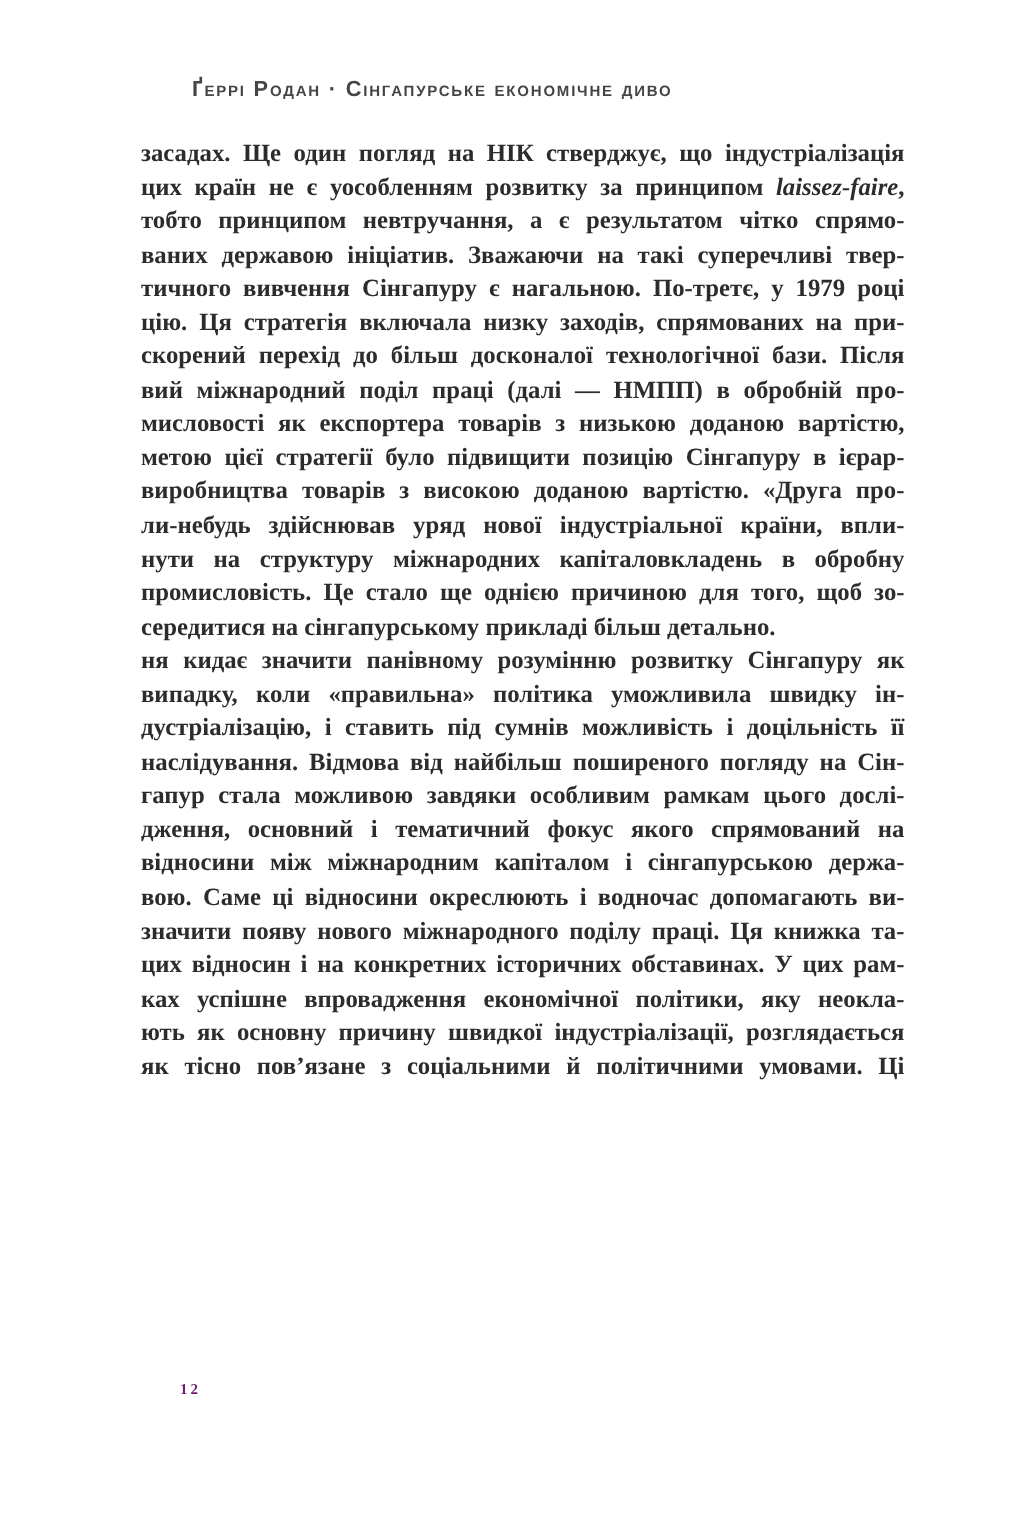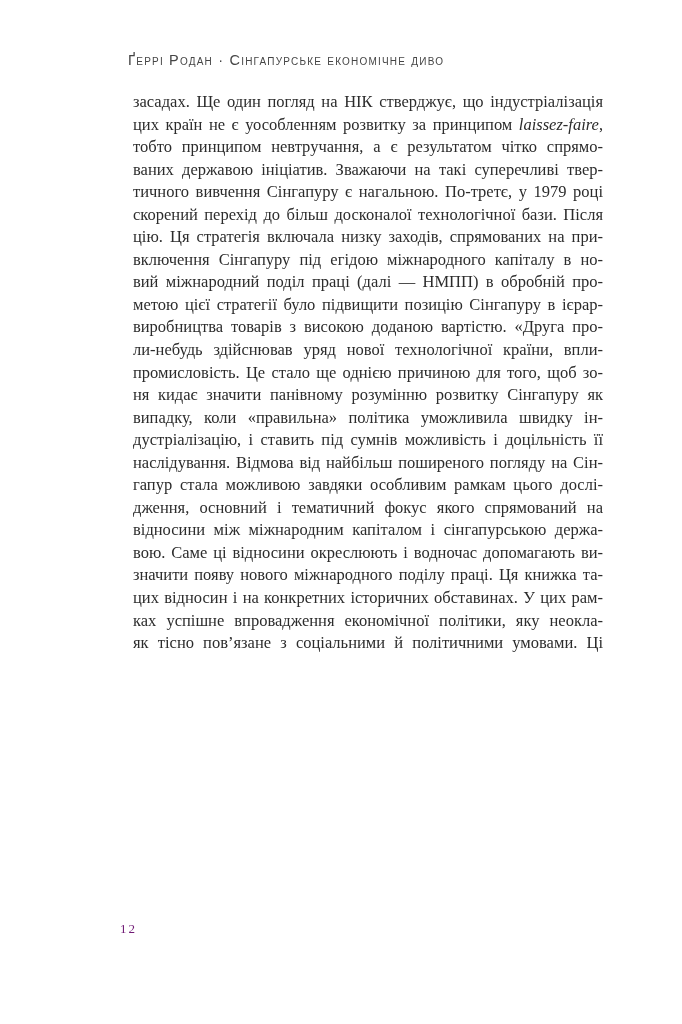--- a/index.html
+++ b/index.html
@@ -6,20 +6,21 @@
     margin: 0;
     padding: 0;
     background: #ffffff;
   }
   .page {
     position: relative;
     width: 682px;
     height: 1024px;
     background: #ffffff;
     overflow: hidden;
+    font-weight: bold;
   }
   .running-header {
     position: absolute;
     left: 128px;
     top: 52px;
     font-family: "Liberation Sans", sans-serif;
     font-variant: small-caps;
     font-size: 14.5px;
     letter-spacing: 1.2px;
     color: #454545;
@@ -31,75 +32,77 @@
     top: 91px;
     width: 509px;
     font-family: "Liberation Serif", "DejaVu Serif", serif;
     font-size: 16.5px;
     line-height: 22.55px;
     color: #2c2c2c;
   }
   .body-text .line {
     text-align: justify;
     text-align-last: justify;
-    margin-left: 39px;
   }
   .body-text .line.para-end {
     text-align-last: left;
   }
   .body-text .line.indent {
     text-indent: 22px;
   }
   .body-text i {
     font-style: italic;
   }
   .page-number {
     position: absolute;
     left: 120px;
     top: 921px;
     font-family: "Liberation Serif", "DejaVu Serif", serif;
-    font-size: 13px;
+    font-size: 10px;
     letter-spacing: 2px;
     color: #701a75;
   }
 </style>
 </head>
 <body>
 
 <div class="page">
 
   <header class="running-header">
     <span>Ґеррі Родан · Сінгапурське економічне диво</span>
   </header>
 
   <main class="body-text" id="body-text">
       <div class="line">засадах. Ще один погляд на НІК стверджує, що індустріалізація</div>
       <div class="line">цих країн не є уособленням розвитку за принципом <i>laissez-faire</i>,</div>
       <div class="line">тобто принципом невтручання, а є результатом чітко спрямо-</div>
       <div class="line">ваних державою ініціатив. Зважаючи на такі суперечливі твер-</div>
       <div class="line">тичного вивчення Сінгапуру є нагальною. По-третє, у 1979 році</div>
+      <div class="line">цію. Ця стратегія включала низку заходів, спрямованих на при-</div>
       <div class="line">скорений перехід до більш досконалої технологічної бази. Після</div>
-      <div class="line">цію. Ця стратегія включала низку заходів, спрямованих на при-</div>
-      <div class="line">включення Сінгапуру під егідою міжнародного капіталу в но-</div>
       <div class="line">вий міжнародний поділ праці (далі — НМПП) в обробній про-</div>
+      <div class="line">мисловості як експортера товарів з низькою доданою вартістю,</div>
       <div class="line">метою цієї стратегії було підвищити позицію Сінгапуру в ієрар-</div>
       <div class="line">виробництва товарів з високою доданою вартістю. «Друга про-</div>
-      <div class="line">ли-небудь здійснював уряд нової технологічної країни, впли-</div>
+      <div class="line">ли-небудь здійснював уряд нової індустріальної країни, впли-</div>
+      <div class="line">нути на структуру міжнародних капіталовкладень в обробну</div>
       <div class="line">промисловість. Це стало ще однією причиною для того, щоб зо-</div>
+      <div class="line para-end">середитися на сінгапурському прикладі більш детально.</div>
       <div class="line">ня кидає значити панівному розумінню розвитку Сінгапуру як</div>
       <div class="line">випадку, коли «правильна» політика уможливила швидку ін-</div>
       <div class="line">дустріалізацію, і ставить під сумнів можливість і доцільність її</div>
       <div class="line">наслідування. Відмова від найбільш поширеного погляду на Сін-</div>
       <div class="line">гапур стала можливою завдяки особливим рамкам цього дослі-</div>
       <div class="line">дження, основний і тематичний фокус якого спрямований на</div>
       <div class="line">відносини між міжнародним капіталом і сінгапурською держа-</div>
       <div class="line">вою. Саме ці відносини окреслюють і водночас допомагають ви-</div>
       <div class="line">значити появу нового міжнародного поділу праці. Ця книжка та-</div>
       <div class="line">цих відносин і на конкретних історичних обставинах. У цих рам-</div>
       <div class="line">ках успішне впровадження економічної політики, яку неокла-</div>
+      <div class="line">ють як основну причину швидкої індустріалізації, розглядається</div>
       <div class="line">як тісно пов’язане з соціальними й політичними умовами. Ці</div>
     </main>
 
   <footer>
     <span class="page-number">12</span>
   </footer>
 
 </div>
 
 </body></html>

